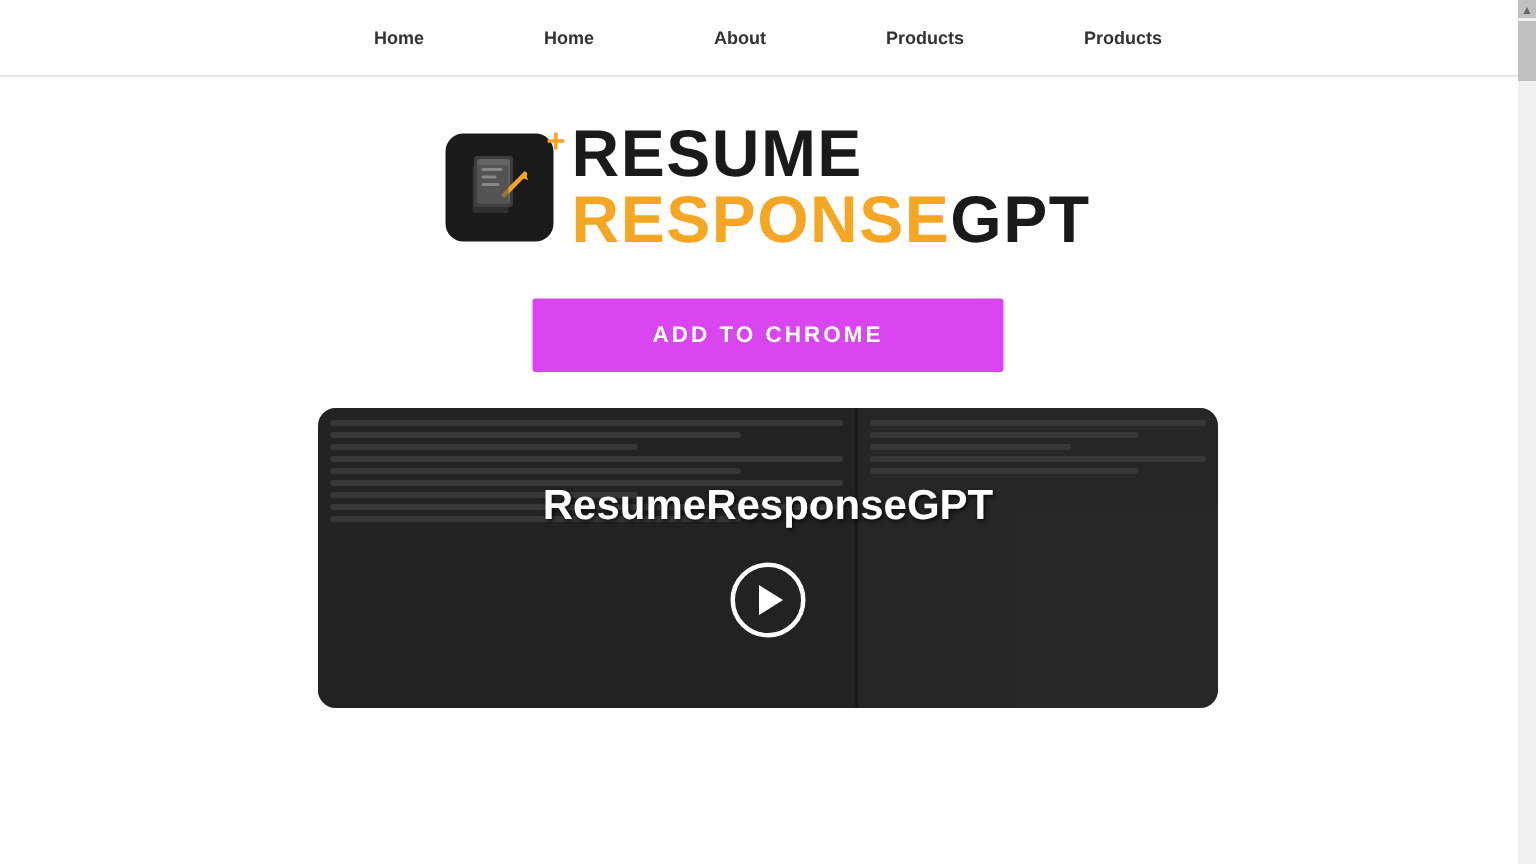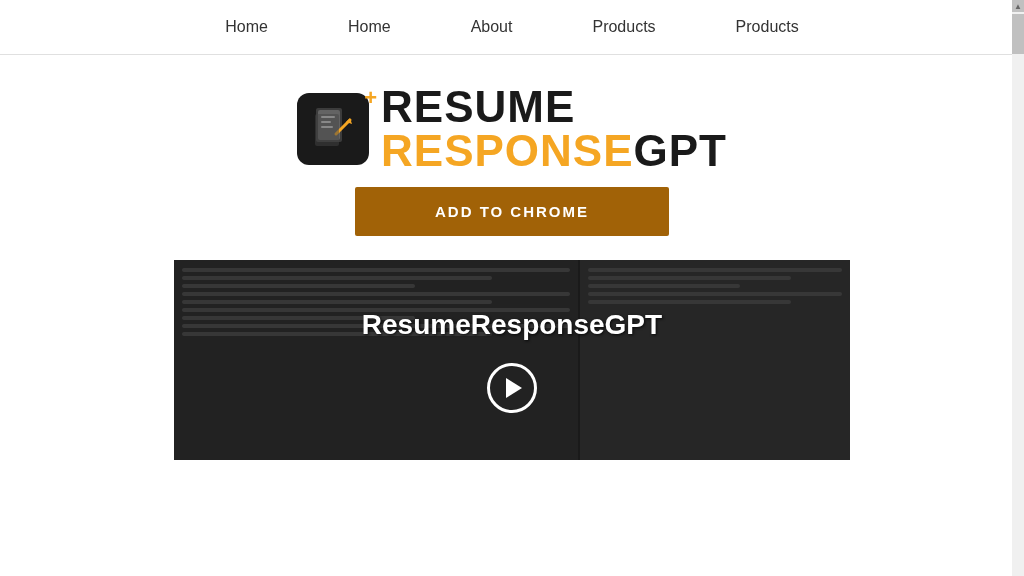--- a/index.html
+++ b/index.html
@@ -23,39 +23,39 @@
       justify-content: center;
       align-items: center;
       padding: 18px 0;
       border-bottom: 1px solid #e0e0e0;
       gap: 80px;
     }
 
     .nav-link {
       text-decoration: none;
       color: #333;
-      font-size: 16px;
-      font-weight: 400;
+      font-size: 12px;
+      font-weight: 700;
       cursor: pointer;
     }
 
     
     .main-content {
       display: flex;
       flex-direction: column;
       align-items: center;
       padding-top: 30px;
     }
 
     
     .logo-container {
       display: flex;
       align-items: center;
       gap: 12px;
-      margin-bottom: 14px;
+      margin-bottom: 30px;
     }
 
     .logo-icon {
       width: 72px;
       height: 72px;
       background: #1a1a1a;
       border-radius: 12px;
       position: relative;
       display: flex;
       align-items: center;
@@ -103,39 +103,39 @@
     .logo-response {
       color: #f5a623;
     }
 
     .logo-gpt {
       color: #1a1a1a;
     }
 
     
     .cta-button {
-      background: #a16207;
+      background: #d946ef;
       color: #ffffff;
       border: none;
       padding: 16px 80px;
       font-size: 15px;
       font-weight: 700;
       letter-spacing: 2px;
       cursor: pointer;
       text-transform: uppercase;
       margin-bottom: 24px;
       border-radius: 2px;
     }
 
     
     .video-container {
-      width: 676px;
+      width: 600px;
       height: 200px;
       background: #1a1a1a;
-      border-radius: 0;
+      border-radius: 12px;
       position: relative;
       overflow: hidden;
       display: flex;
       align-items: center;
       justify-content: center;
     }
 
     .video-overlay {
       position: absolute;
       inset: 0;

